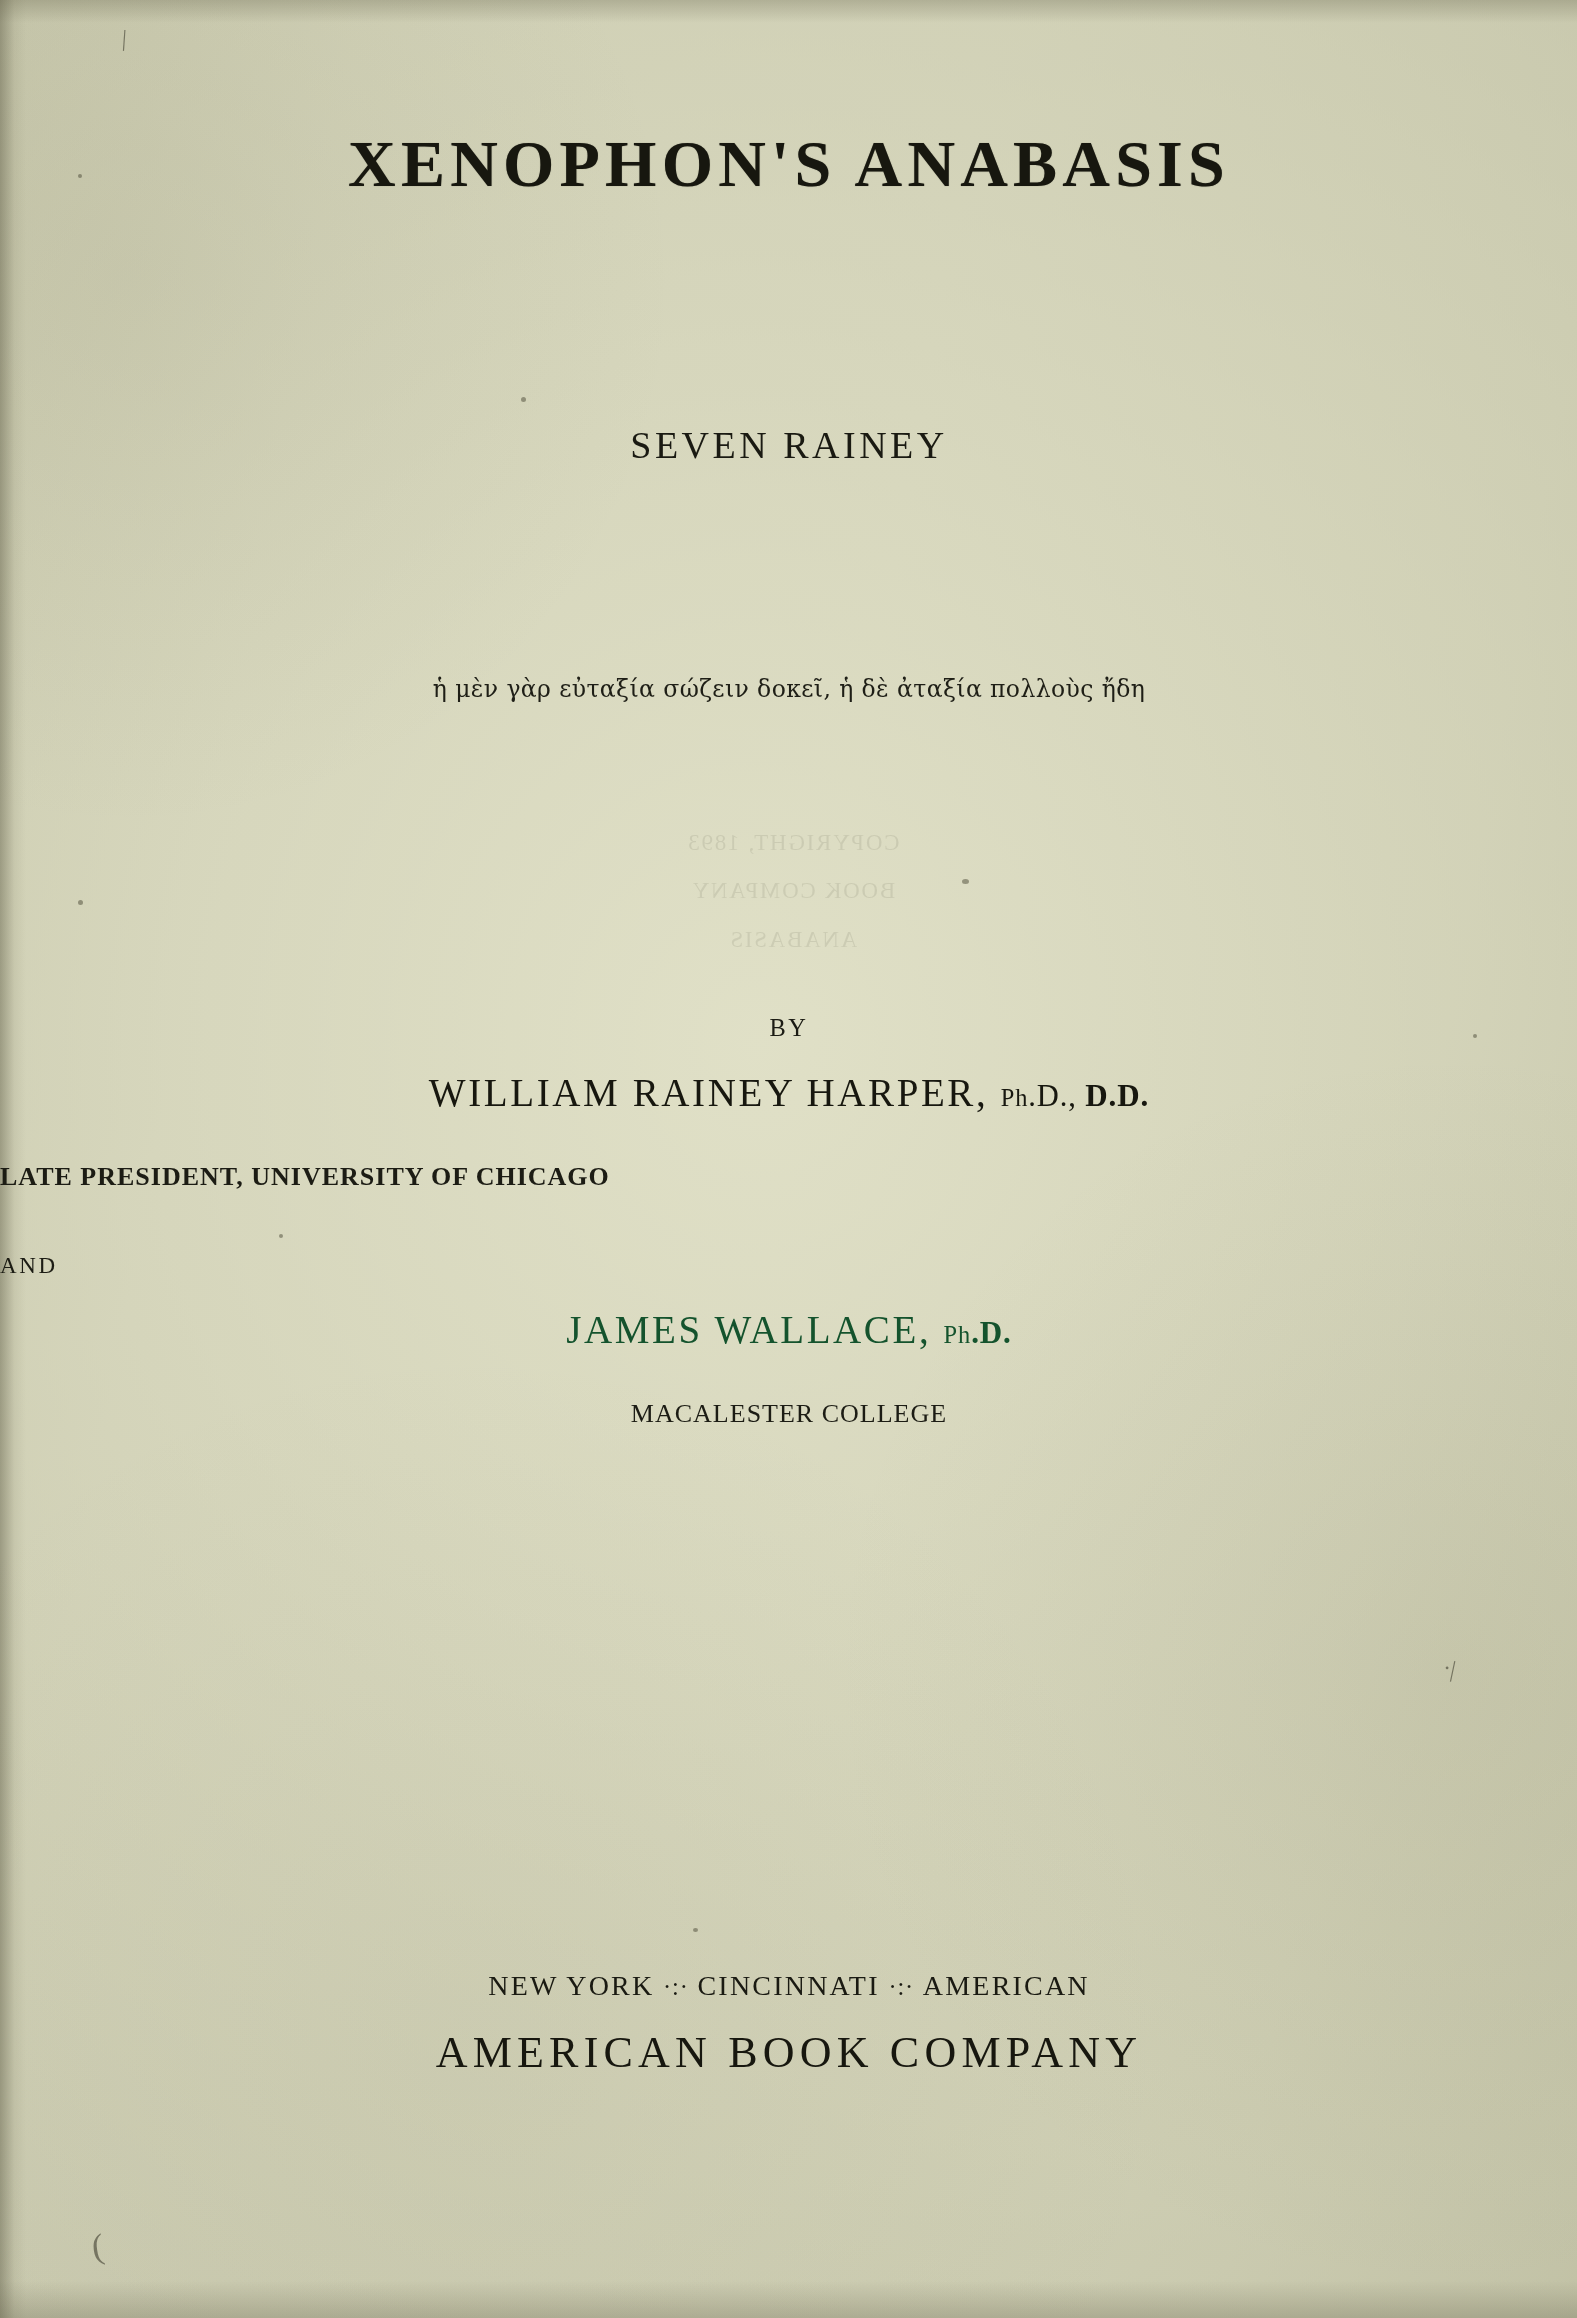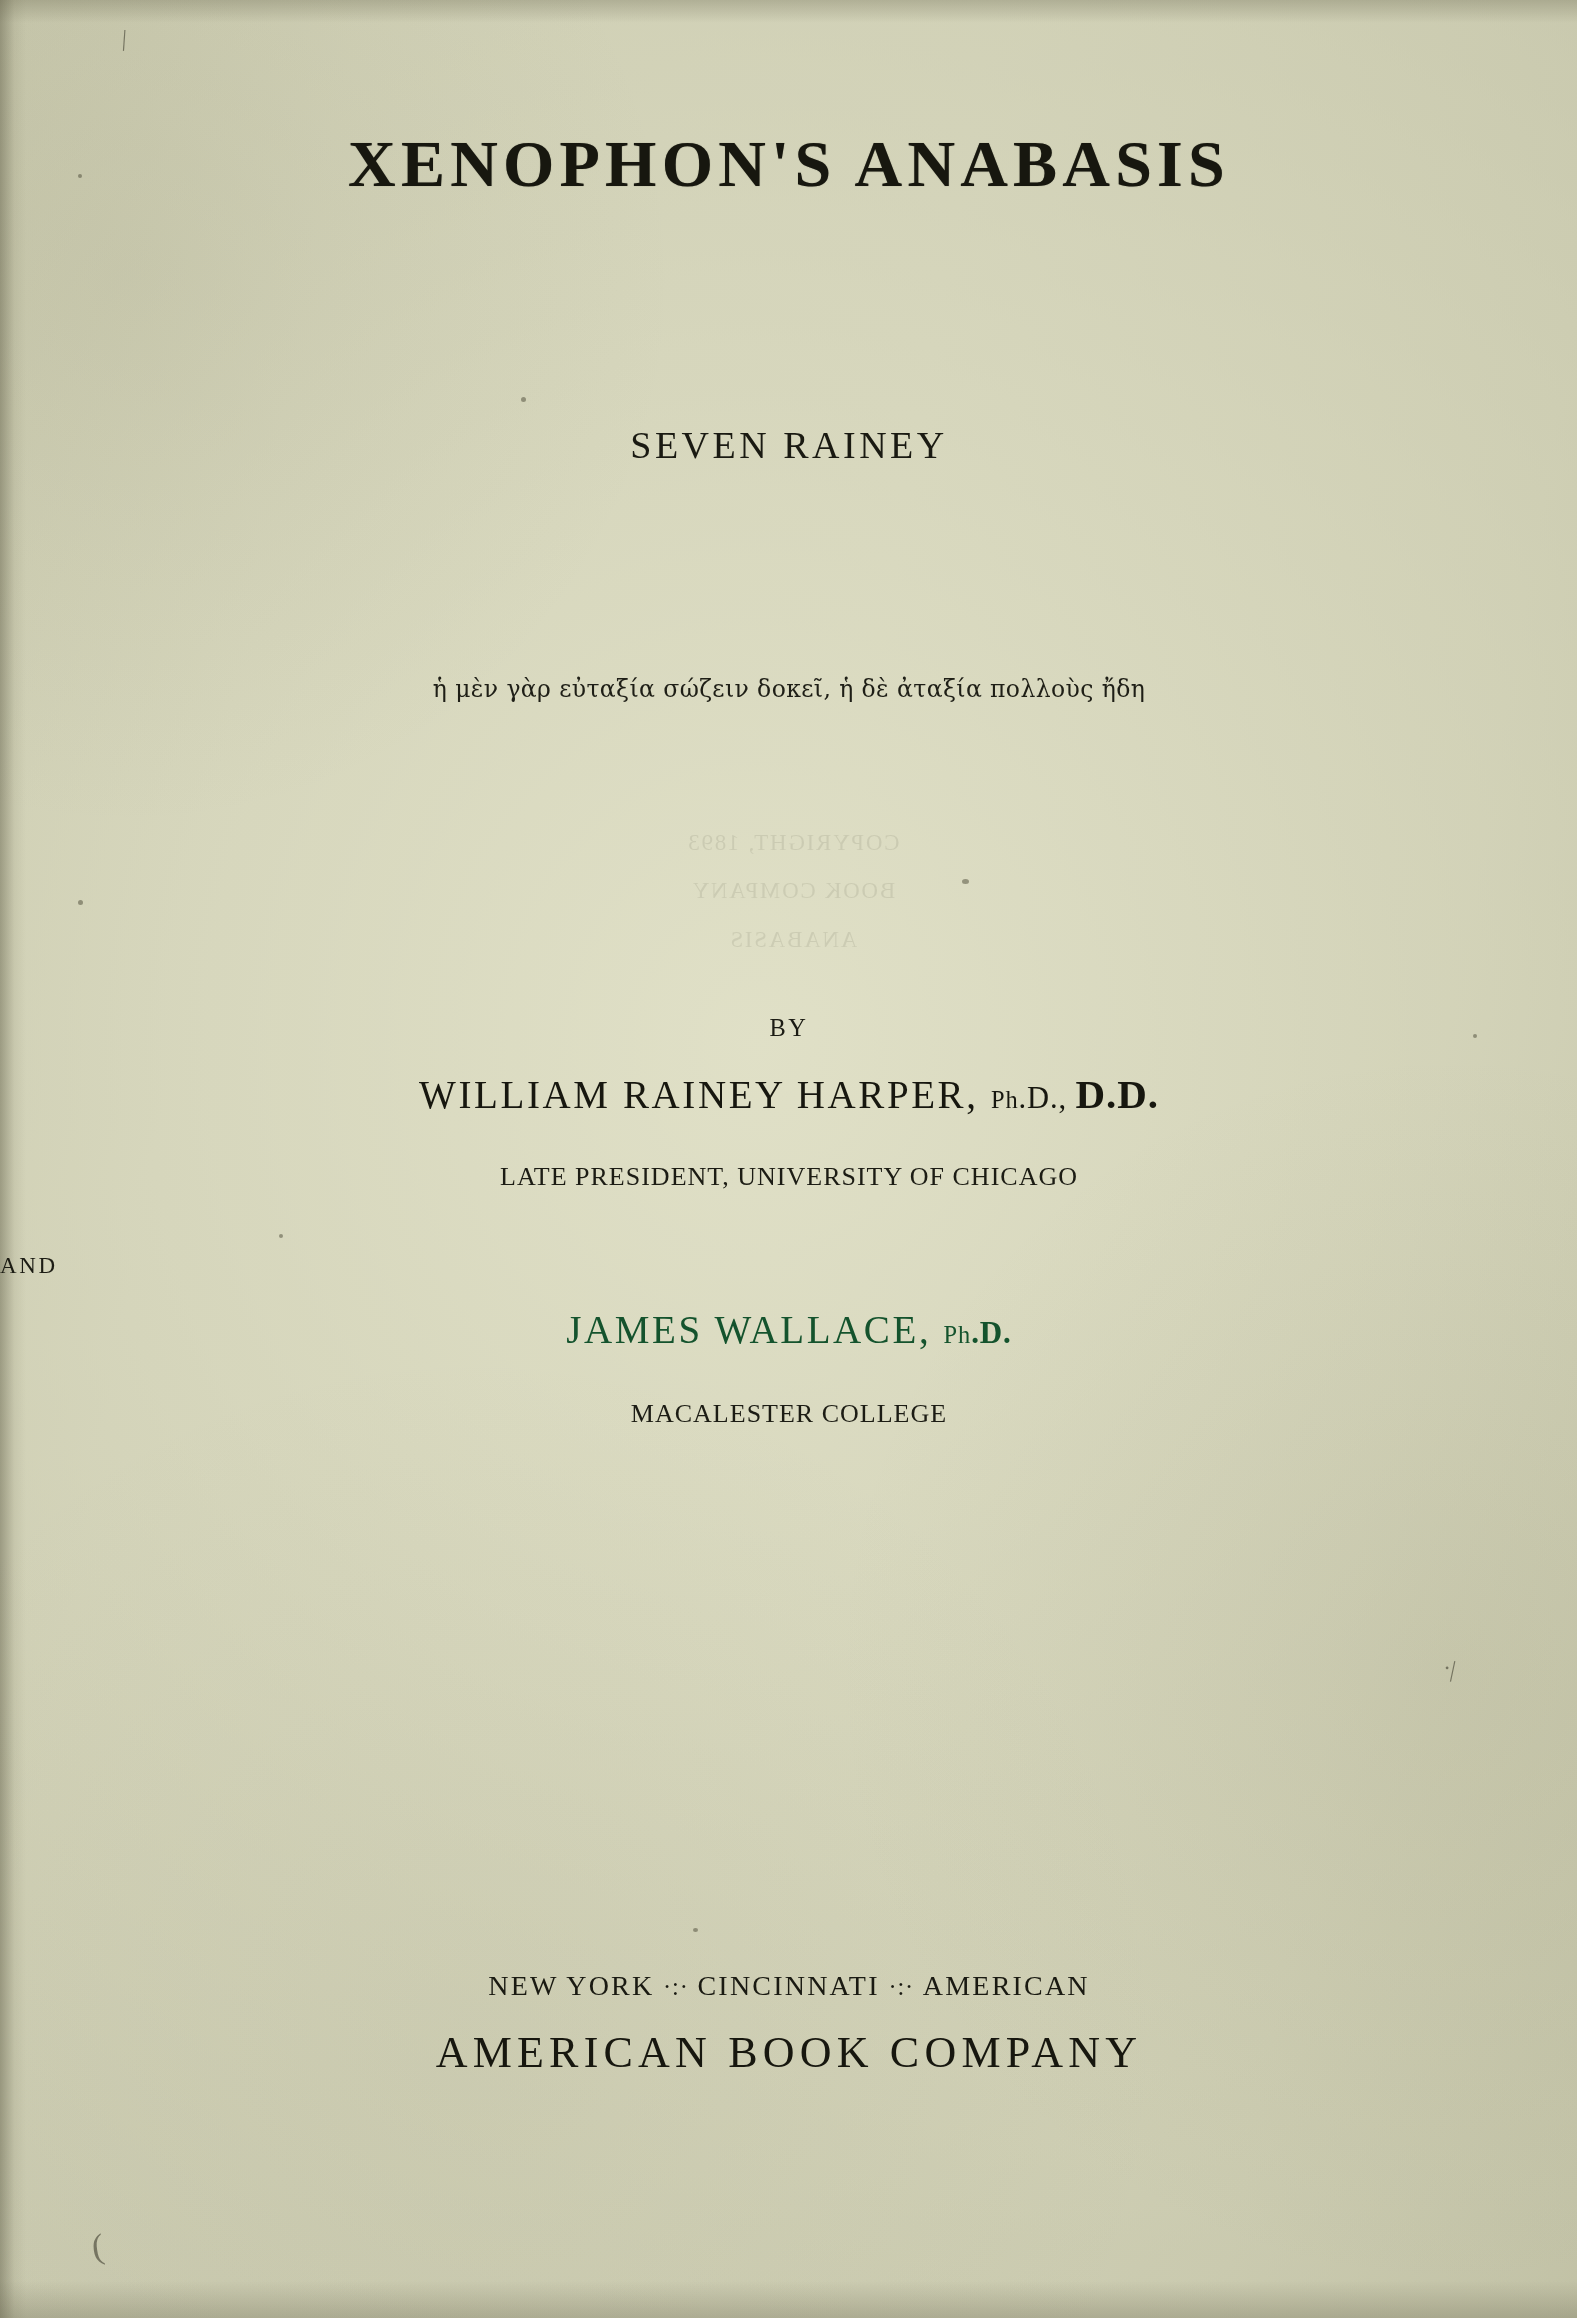--- a/index.html
+++ b/index.html
@@ -121,30 +121,31 @@
   }
   .author1 .degrees {
     font-size: 30.5px;
     letter-spacing: 0.9px;
   }
   .author1 .degrees .sm {
     font-size: 24.4px;
   }
   .author1 .degrees .bold {
     font-weight: 700;
-    font-size: 41px;
+    font-size: 31px;
   }
   .affil1 {
     position: absolute;
     top: 1162px;
     left: 0; right: 0;
-    text-align: center;
+    text-align: left;
     font-size: 26px;
     letter-spacing: 1px;
     color: #1c1c14;
+    font-weight: bold;
   }
 
   .and {
     position: absolute;
     top: 1253px;
     left: 0; right: 0;
     font-size: 23px;
     letter-spacing: 2.6px;
     color: #1c1c14;
   }

